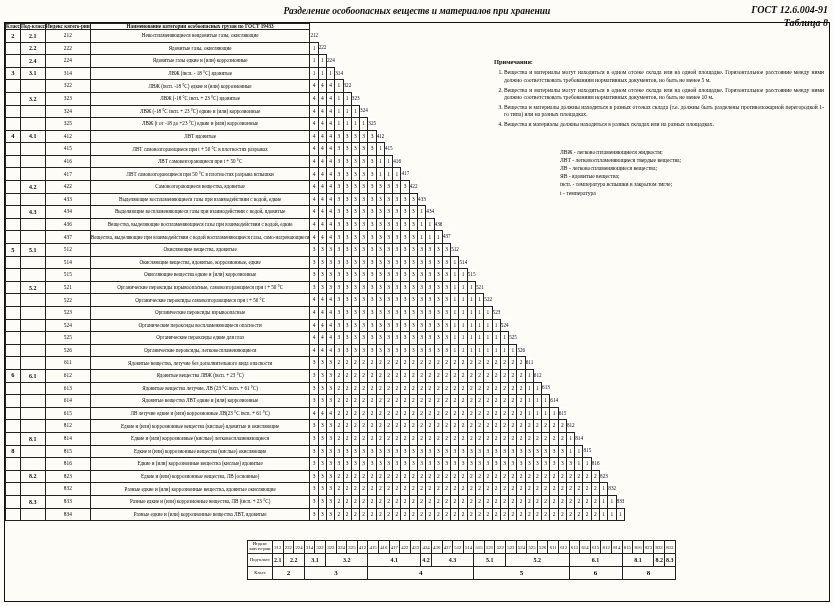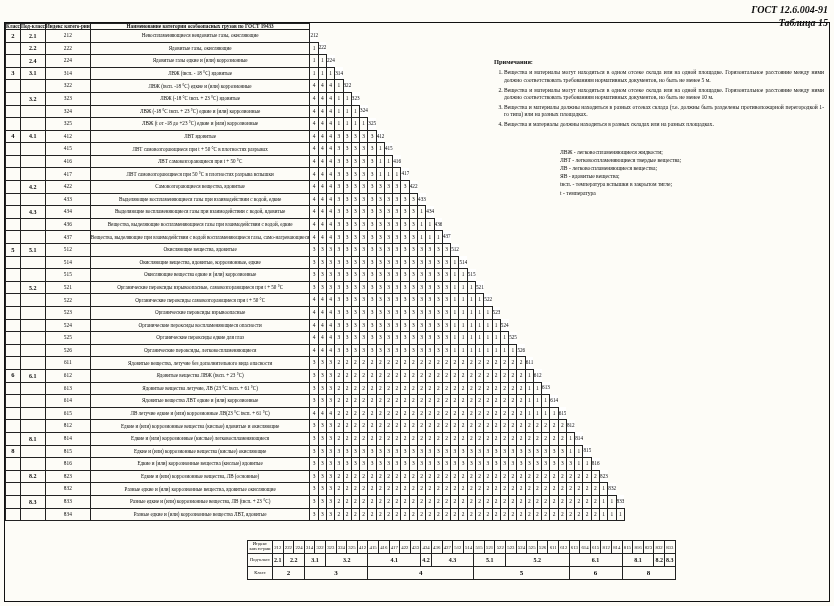--- a/index.html
+++ b/index.html
@@ -67,23 +67,24 @@
   td.fsub{font-size:6px;font-weight:bold;}
   td.fcls{font-size:7px;font-weight:bold;}
 </style>
 </head>
 <body>
 
 <div class="page">
 
   <div class="hdr-right">
     <div>ГОСТ 12.6.004-91</div>
-    <div>Таблица 15</div>
+    <div>Таблица 8</div>
   </div>
 
+  <div class="doc-title">Разделение особоопасных веществ и материалов при хранении</div>
 
   <div class="frame"></div>
 
   <div class="tbl-wrap">
     <table class="main" id="main-table">
       <thead>
         <tr class="hdrrow">
           <th class="hcls">Класс</th>
           <th class="hsub">Под-класс</th>
           <th class="hidx">Индекс катего-рии</th>

